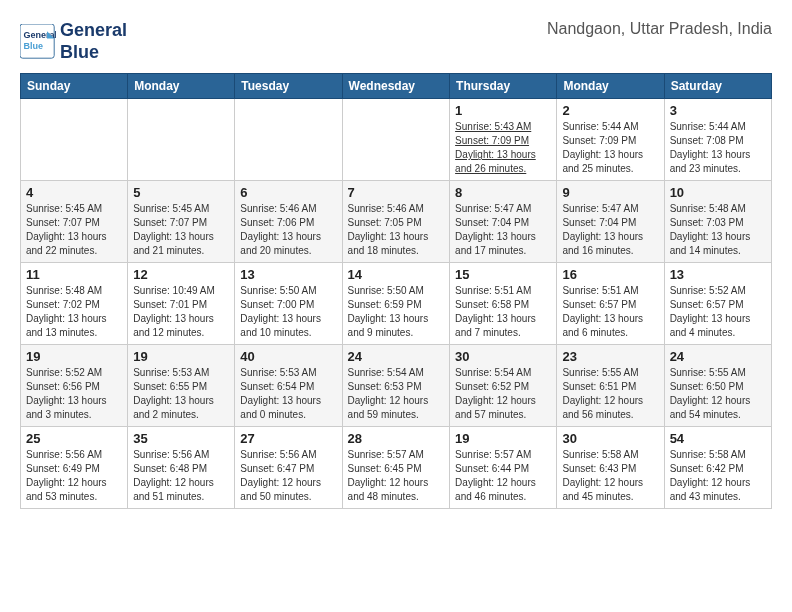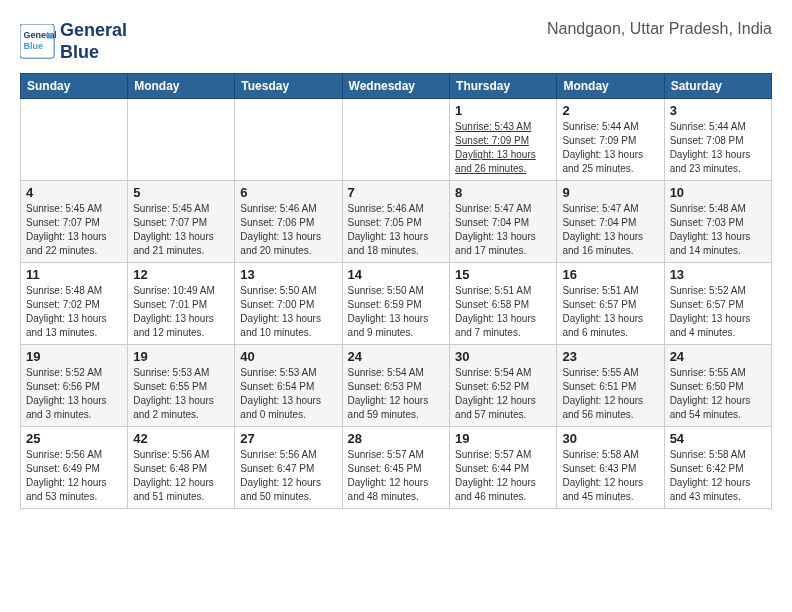--- a/index.html
+++ b/index.html
@@ -275,21 +275,21 @@
         </td>
       </tr>
       <tr>
         <td>
           <div class="day-num">25</div>
           <div class="day-info" style="white-space: pre-line;">Sunrise: 5:56 AM
 Sunset: 6:49 PM
 Daylight: 12 hours and 53 minutes.</div>
         </td>
         <td>
-          <div class="day-num">42</div>
+          <div class="day-num">35</div>
           <div class="day-info" style="white-space: pre-line;">Sunrise: 5:56 AM
 Sunset: 6:48 PM
 Daylight: 12 hours and 51 minutes.</div>
         </td>
         <td>
           <div class="day-num">27</div>
           <div class="day-info" style="white-space: pre-line;">Sunrise: 5:56 AM
 Sunset: 6:47 PM
 Daylight: 12 hours and 50 minutes.</div>
         </td>

